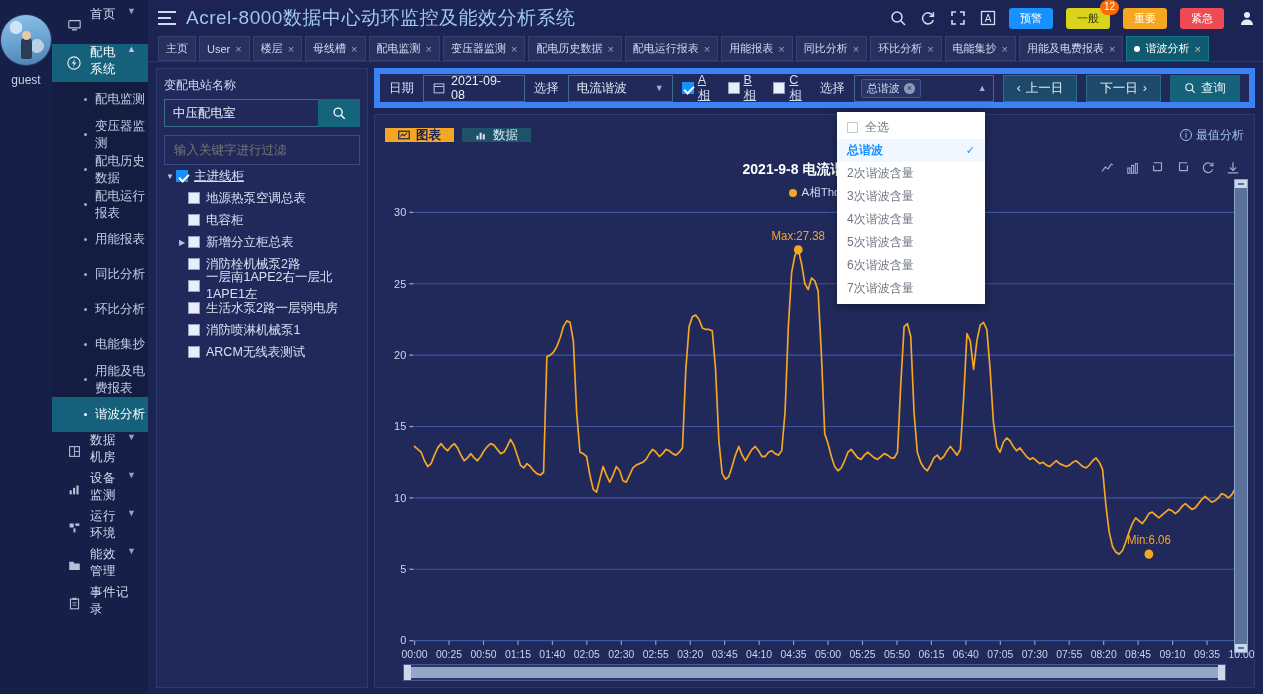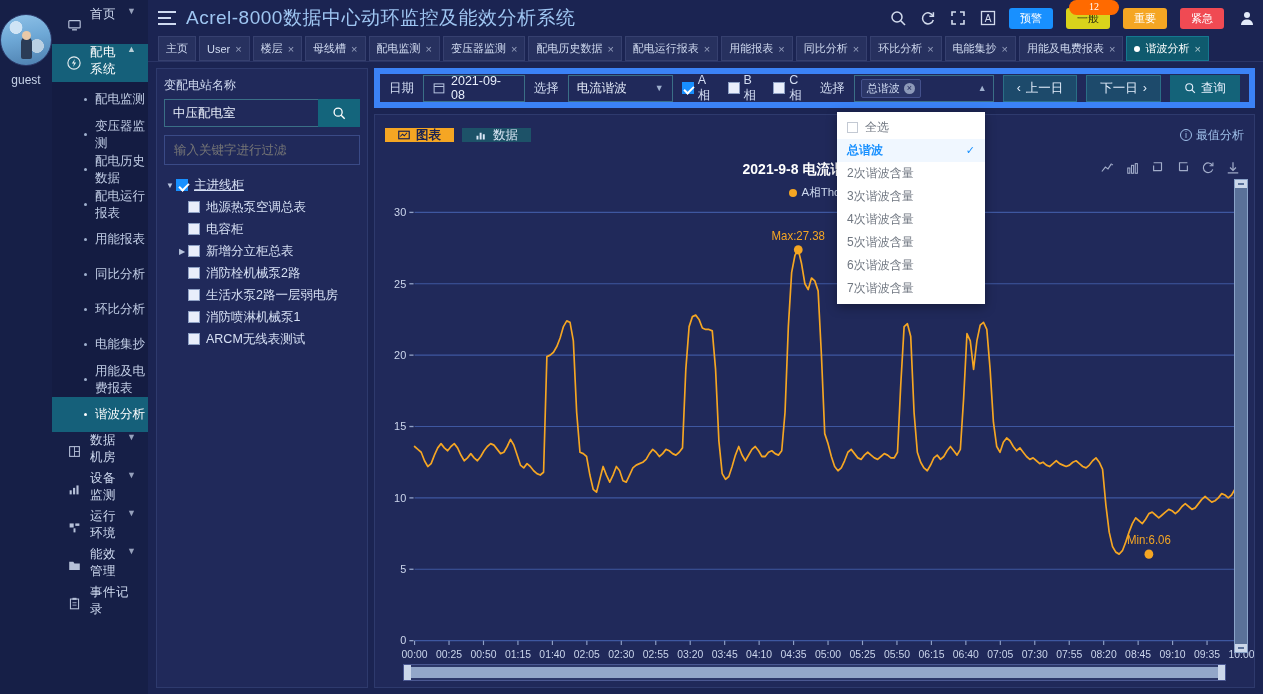--- a/index.html
+++ b/index.html
@@ -79,21 +79,21 @@
   .topicons { display: flex; align-items: center; gap: 13px; }
   .ticon { width: 17px; height: 17px; cursor: pointer; opacity: .92; display:flex;align-items:center;justify-content:center;}
   .pill {
     font-size: 11px; color: #fff; border-radius: 3px;
     padding: 3px 11px; cursor: pointer; position: relative; white-space: nowrap;
   }
   .badge {
     position: absolute; top: -8px; right: -9px;
     background: #ff6a00; color: #fff; border-radius: 9px;
     font-size: 10px; line-height: 14px; height: 15px; min-width: 19px;
-    text-align: center; padding: 0 20px; font-family: Liberation Serif, serif;
+    text-align: center; padding: 0 4px;
   }
   .userico { width: 16px; height: 16px; margin-left: 2px; cursor:pointer;}
 
   .tabsbar {
     height: 26px; flex: 0 0 26px; background: #1b2452;
     display: flex; align-items: stretch; padding-left: 10px; gap: 3px;
     border-bottom: 1px solid #2b3566; overflow: hidden;
   }
   .tab {
     display: flex; align-items: center; gap: 5px;
@@ -120,21 +120,21 @@
     border-right: none; color: #eaf0fb; font-size: 12.5px; padding: 0 8px;
     outline: none; font-family: inherit;
   }
   .sbtn {
     width: 42px; background: #14657c; border: 1px solid #14657c;
     display:flex;align-items:center;justify-content:center; cursor:pointer;
   }
   .filterbox {
     height: 30px; background: #20295a; border: 1px solid #3a4a86;
     color: #8d9ac0; font-size: 12.5px; padding: 13px 9px; outline: none;
-    width: 100%; margin-bottom: 9px; font-family: inherit;
+    width: 100%; font-family: inherit;
   }
   .treelist { flex: 1; overflow: hidden; font-size: 12.5px; }
   .tnode { display: flex; align-items: center; height: 22px; color: #d6e0f4; }
   .tnode .arrow { width: 12px; flex:0 0 12px; font-size: 8px; color: #b8c4dd; text-align:center; cursor:pointer;}
   .tnode .arrow.empty { visibility: hidden; }
   .cb {
     width: 12px; height: 12px; flex: 0 0 12px; border: 1px solid #8ea0c4;
     background: #e9eefb; margin-right: 6px; position: relative;
   }
   .cb.checked { background: #1890ff; border-color: #1890ff; }
@@ -159,21 +159,21 @@
     height: 27px; border: 1px solid #3a6f86; background: #20295a;
     padding: 0 9px; font-size: 12.5px; color: #e7eefb; cursor: pointer;
   }
   .selbox {
     height: 27px; border: 1px solid #3a6f86; background: #20295a;
     display: flex; align-items: center; padding: 0 8px;
     font-size: 12.5px; color: #e7eefb; cursor: pointer; gap: 6px;
   }
   .selbox .txt { flex: 1; white-space: nowrap; }
   .selbox .car { font-size: 9px; color: #9fb0ce; }
-  .phase { display: flex; align-items: center; gap: 4px; font-size: 12.5px; color: #d3ddf2; cursor: pointer; }
+  .phase { display: flex; align-items: center; gap: 4px; font-size: 12.5px; color: #d3ddf2; cursor: pointer; text-decoration: underline; }
   .phase .cb { margin-right: 0; }
   .tagsel {
     width: 140px; height: 27px; border: 1px solid #3a6f86; background: #20295a;
     display: flex; align-items: center; padding: 0 6px; gap: 5px; cursor: pointer;
   }
   .tag {
     background: #2b3668; border: 1px solid #44518c; border-radius: 2px;
     font-size: 11px; color: #cfdaf1; padding: 1px 5px;
     display: flex; align-items: center; gap: 4px;
   }
@@ -546,20 +546,25 @@
           </div>
           <div class="tnode child">
             <span class="arrow">▶</span>
             <span class="cb"></span>
             <span class="lbl">新增分立柜总表</span>
           </div>
           <div class="tnode child">
             <span class="arrow empty">▶</span>
             <span class="cb"></span>
             <span class="lbl">消防栓机械泵2路</span>
+          </div>
+          <div class="tnode child">
+            <span class="arrow empty">▶</span>
+            <span class="cb"></span>
+            <span class="lbl">一层南1APE2右一层北1APE1左</span>
           </div>
           <div class="tnode child">
             <span class="arrow empty">▶</span>
             <span class="cb"></span>
             <span class="lbl">生活水泵2路一层弱电房</span>
           </div>
           <div class="tnode child">
             <span class="arrow empty">▶</span>
             <span class="cb"></span>
             <span class="lbl">消防喷淋机械泵1</span>

